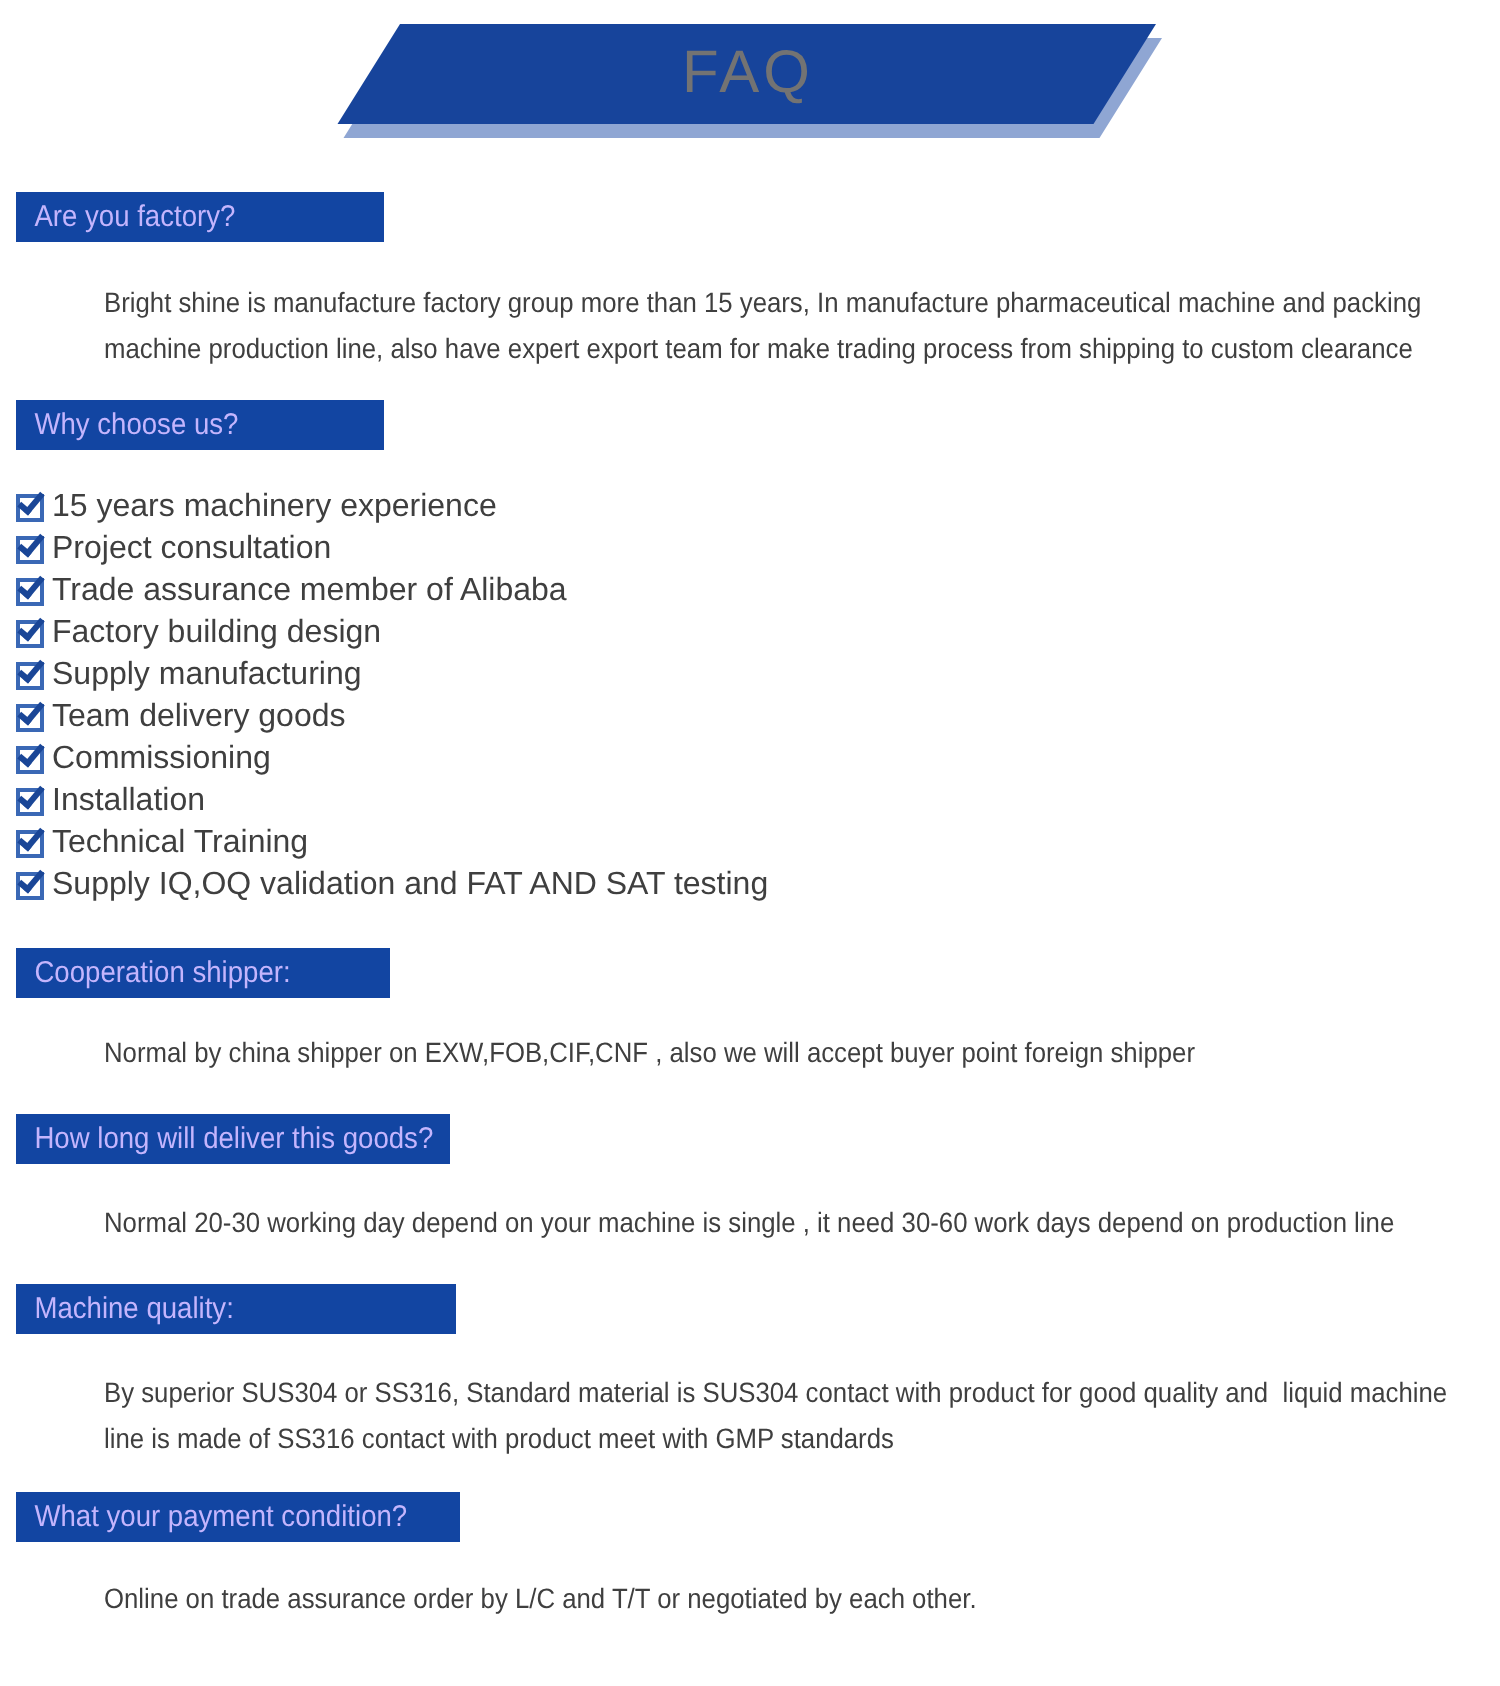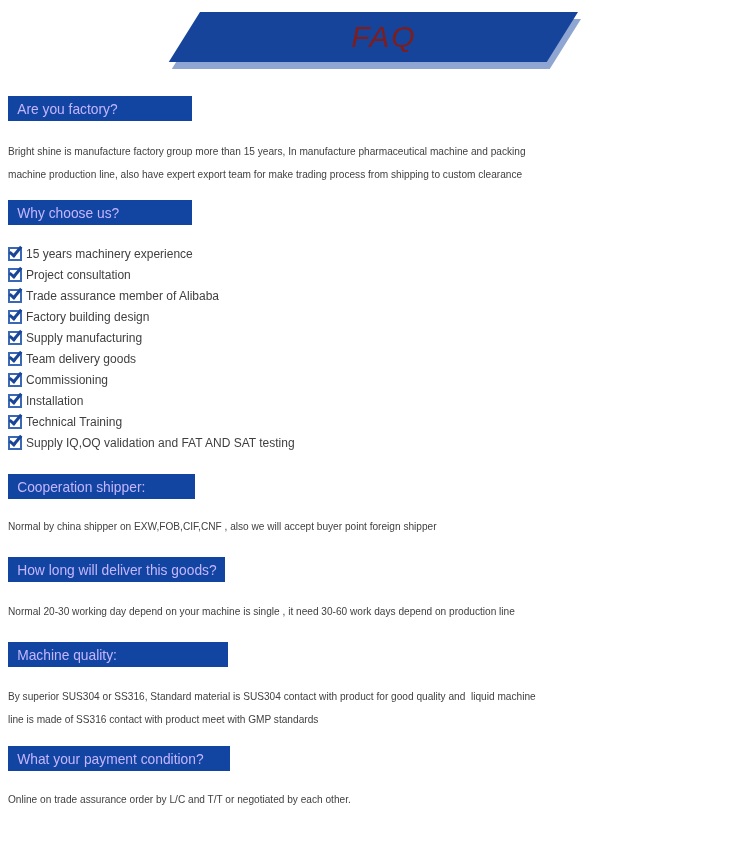--- a/index.html
+++ b/index.html
@@ -27,51 +27,51 @@
     position:absolute;left:203px;top:19px;width:378px;height:50px;
     background:var(--shadow);
     transform:skewX(-32deg);transform-origin:top left;
   }
   .banner{
     position:absolute;left:200px;top:12px;width:378px;height:50px;
     background:var(--banner);
     transform:skewX(-32deg);transform-origin:top left;
   }
   .banner-title{
-    position:absolute;left:180px;top:12px;width:408px;height:50px;
+    position:absolute;left:170px;top:12px;width:408px;height:50px;
     display:flex;align-items:center;justify-content:center;
-    color:#7f1d1d;font-size:30px;letter-spacing:2px;font-style:italic;
+    color:#737373;font-size:30px;letter-spacing:2px;
   }
 
   
   .sec-head{
     height:25px;line-height:25px;
     background:var(--accent);color:#c4b5fd;
     font-size:15px;
     overflow:hidden;white-space:nowrap;
   }
   .sec-head span{
     display:inline-block;padding-left:10px;
     transform:scaleX(0.92);transform-origin:left center;
   }
   .w184{width:184px;} .w187{width:187px;} .w217{width:217px;} .w220{width:220px;} .w222{width:222px;}
 
   
-  .para{font-size:11px;color:var(--text);}
+  .para{font-size:14px;color:var(--text);margin-left:44px;}
   .para .line{
     display:block;height:23px;line-height:23px;
     white-space:pre;
     transform:scaleX(0.92);transform-origin:left center;
   }
 
   
   .checklist{list-style:none;}
   .checklist li{
     display:flex;align-items:center;height:21px;
-    font-size:12px;color:var(--text);white-space:pre;
+    font-size:16px;color:var(--text);white-space:pre;
   }
   .check-icon{
     position:relative;width:14px;height:14px;
     border:2px solid var(--chk-border);background:#fff;
     margin-right:4px;flex:none;
   }
   .check-icon::after{
     content:"";position:absolute;left:2px;top:-5px;
     width:4px;height:10px;
     border-right:3px solid var(--chk-mark);

